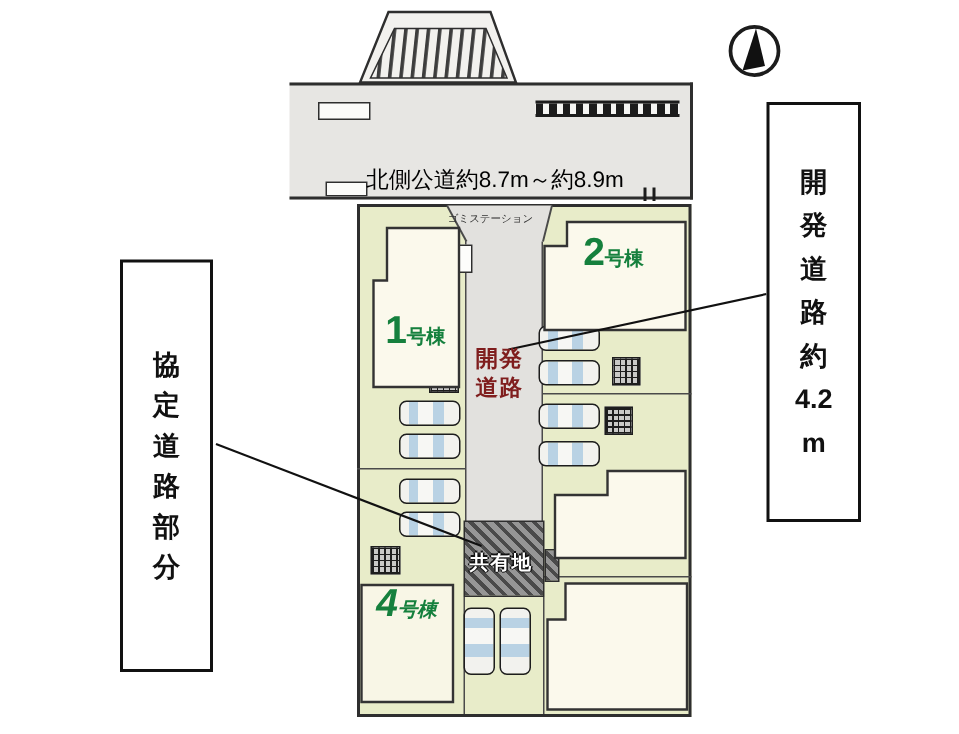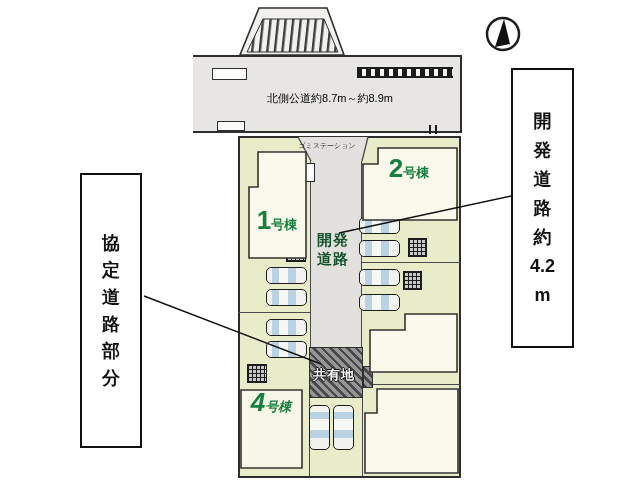--- a/index.html
+++ b/index.html
@@ -7,22 +7,22 @@
     position:relative;width:639px;height:489px;background:#ffffff;overflow:hidden;
     font-family:"Liberation Sans","DejaVu Sans",sans-serif;color:#111;
   }
   .abs{position:absolute;box-sizing:border-box;}
   
   .north-road{
     left:193px;top:55px;width:269px;height:78px;background:#e7e6e3;
     border-top:2px solid #2e2e2e;border-bottom:2px solid #2e2e2e;border-right:2px solid #2e2e2e;
   }
   .north-road-label{
-    left:330px;top:98px;transform:translate(-50%,-50%);
-    font-size:11px;font-weight:500;white-space:nowrap;color:#000;
+    left:330px;top:120px;transform:translate(-50%,-50%);
+    font-size:15px;font-weight:500;white-space:nowrap;color:#000;
   }
   
   .guardrail{
     left:357px;top:67px;width:96px;height:11px;
     background:repeating-linear-gradient(90deg,#1c1c1c 0 5px,#f5f5f3 5px 9px);
     border-top:2.5px solid #1c1c1c;border-bottom:2.5px solid #1c1c1c;
   }
   .curb{background:#fbfbf9;border:1.5px solid #2e2e2e;}
   .road-tick{left:429px;top:125px;width:8px;height:9px;border-left:2px solid #1c1c1c;border-right:2px solid #1c1c1c;}
   
@@ -62,21 +62,21 @@
   
   .gomi-rect{left:302px;top:163px;width:13px;height:19px;background:#fdfdfb;border:1.2px solid #2e2e2e;}
   .gomi-label{
     left:327px;top:146px;transform:translate(-50%,-50%);
     font-size:7px;color:#333;white-space:nowrap;
   }
   
   .dev-road-label{
     left:333px;top:249px;transform:translate(-50%,-50%);
     font-size:15px;font-weight:700;line-height:19px;letter-spacing:1px;
-    white-space:pre-line;text-align:center;color:#14532d;
+    white-space:pre-line;text-align:center;color:#7f1d1d;
   }
   
   .bldg-label{transform:translate(-50%,-50%);white-space:nowrap;color:#15803d;font-weight:700;}
   .bldg-label .num{font-size:26px;}
   .bldg-label .suffix{font-size:13px;}
   
   .callout{
     background:#fff;border:2px solid #111;display:flex;align-items:center;justify-content:center;
   }
   .callout .vtext{

